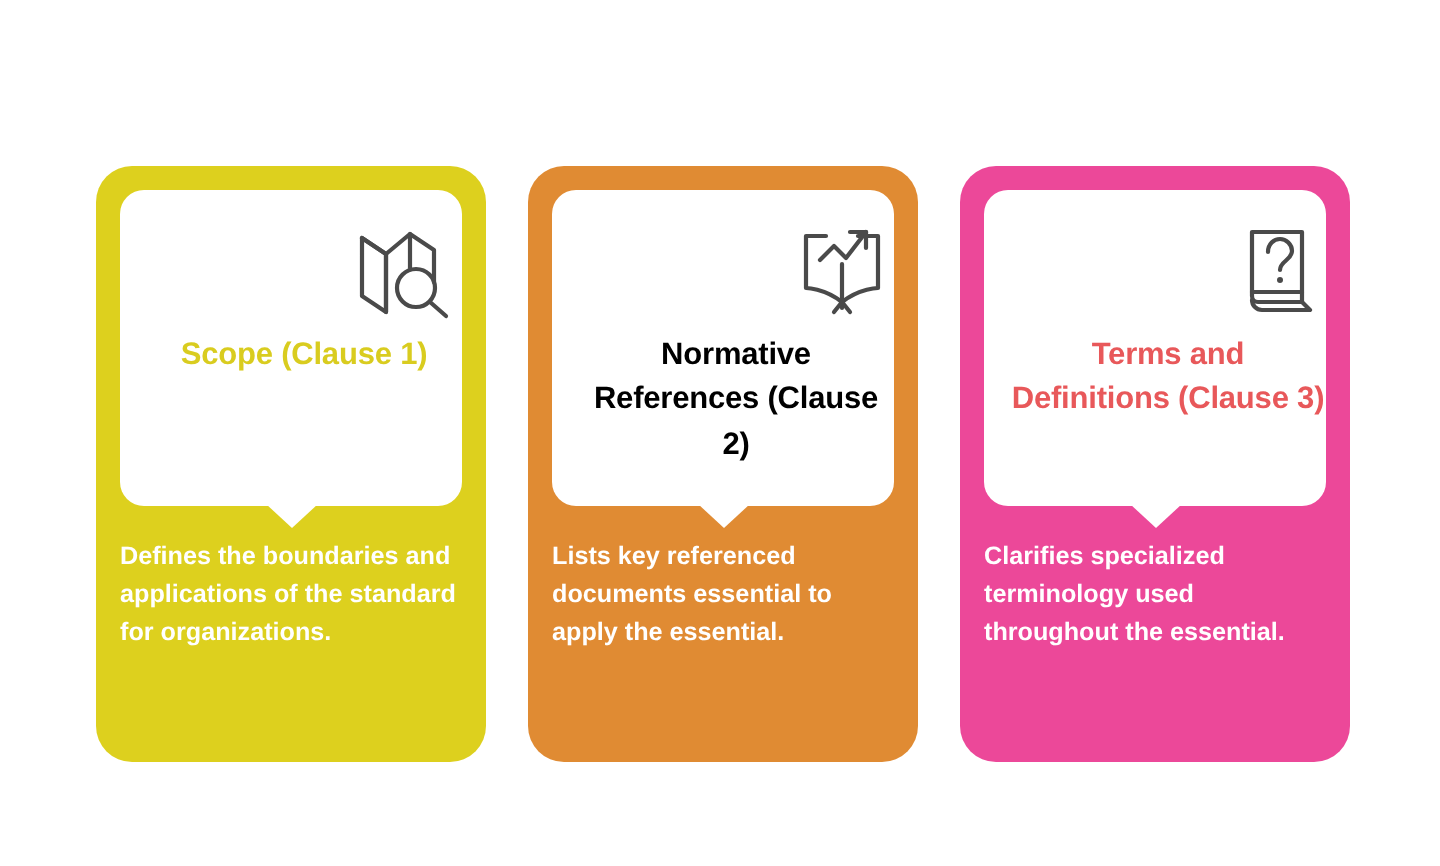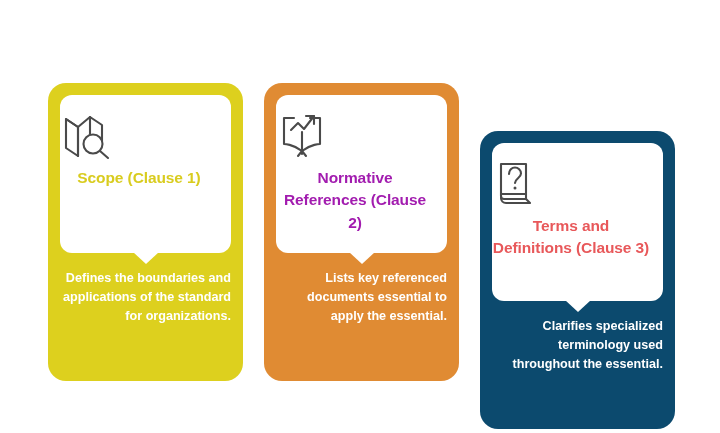--- a/index.html
+++ b/index.html
@@ -23,34 +23,34 @@
   .card {
     position: absolute;
     top: 83px;
     width: 195px;
     height: 298px;
     border-radius: 18px;
     box-sizing: border-box;
   }
   .card.c0 { left: 48px;  background: #DDD01E; }
   .card.c1 { left: 264px; background: #E08B33; }
-  .card.c2 { left: 480px; background: #0c4a6e; margin-top: 48px; }
+  .card.c2 { left: 480px; background: #ec4899; }
 
   
   .bubble {
     position: absolute;
     left: 12px;
     top: 12px;
     width: 171px;
     height: 158px;
     background: #ffffff;
     border-radius: 12px;
     display: flex;
     flex-direction: column;
-    align-items: flex-start;
+    align-items: flex-end;
   }
 
   .notch {
     position: absolute;
     left: 50%;
     bottom: -11px;
     transform: translateX(-50%);
     width: 0;
     height: 0;
     border-left: 13px solid transparent;
@@ -72,29 +72,29 @@
   .card-title {
     margin-top: 6px;
     width: 158px;
     text-align: center;
     font-weight: bold;
     font-size: 15.5px;
     line-height: 1.45;
     letter-spacing: -0.1px;
   }
   .card.c0 .card-title { color: #D9CC1F; }
-  .card.c1 .card-title { color: #a21caf; }
+  .card.c1 .card-title { color: #000000; }
   .card.c2 .card-title { color: #E8585A; }
 
   .card-desc {
     position: absolute;
     left: 12px;
     top: 186px;
     width: 171px;
-    text-align: right;
+    text-align: left;
     color: #ffffff;
     font-size: 12.6px;
     font-weight: bold;
     line-height: 1.52;
   }
 </style>
 </head>
 <body>
 
 <div id="board">

